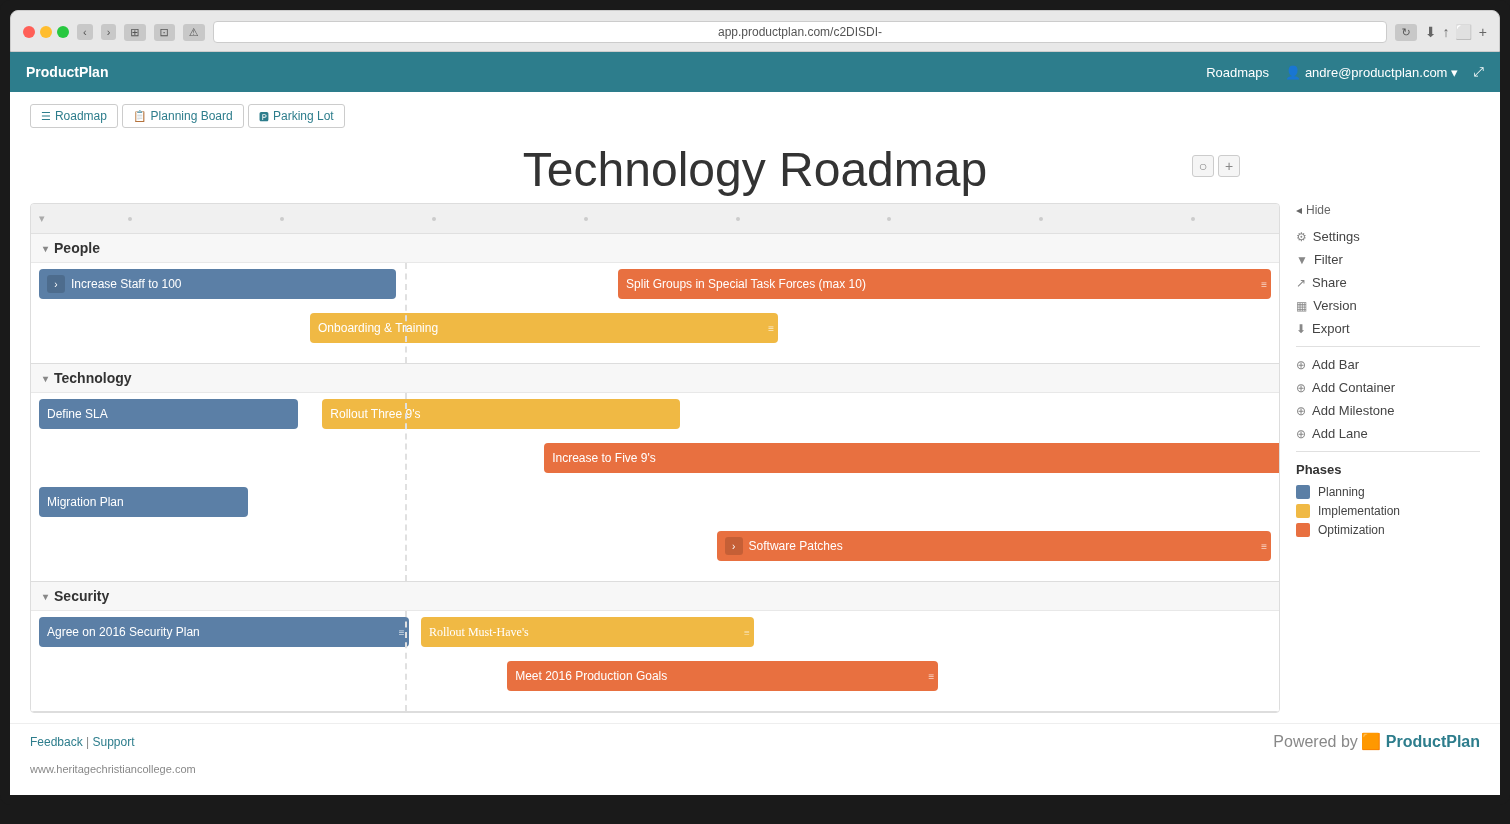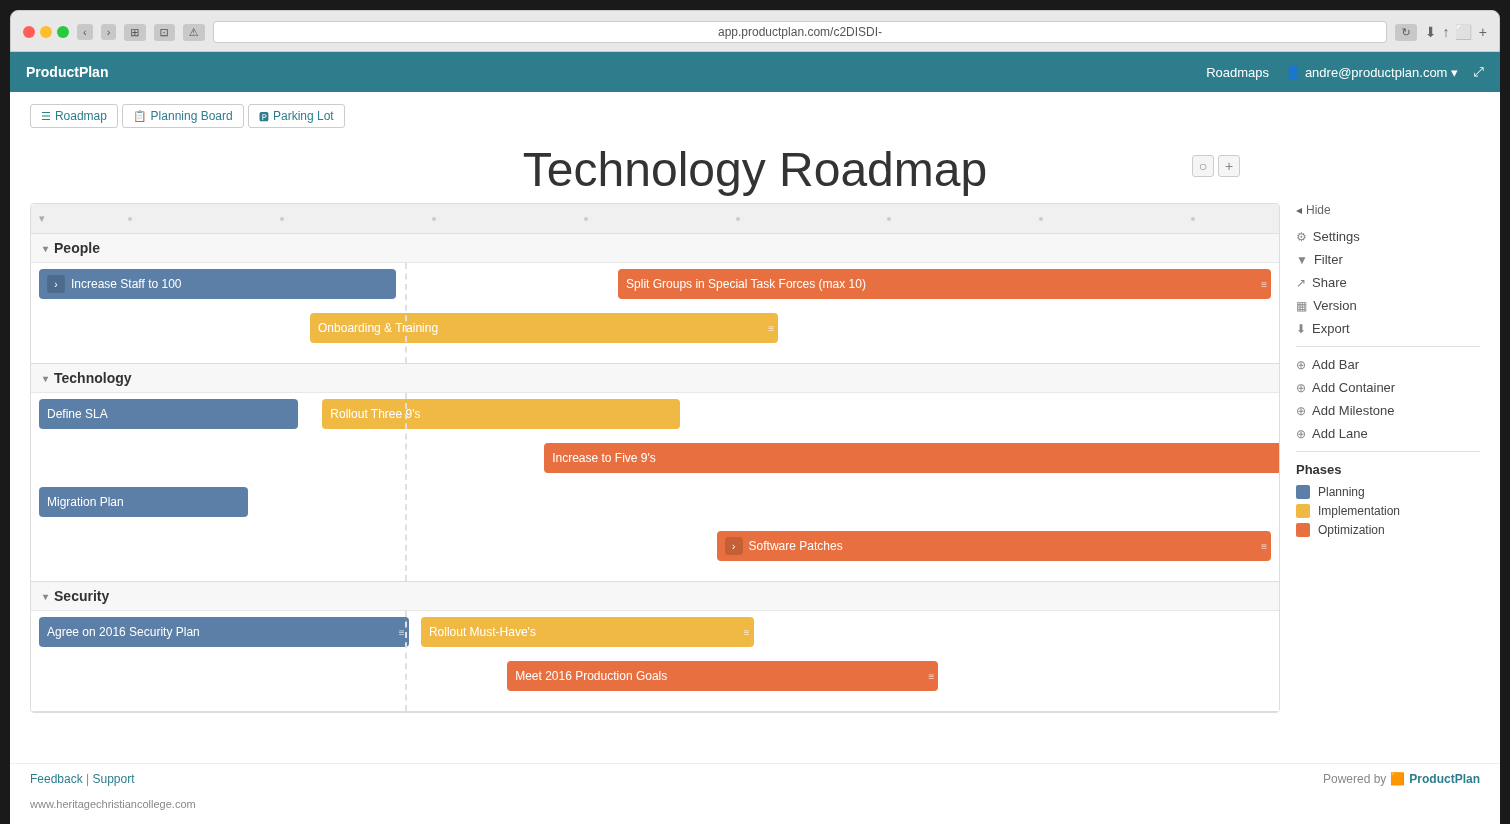--- a/index.html
+++ b/index.html
@@ -180,24 +180,23 @@
     .app-footer {
       text-align: center;
       padding: 10px;
       font-size: 12px;
       color: #888;
       border-top: 1px solid #eee;
       display: flex;
       justify-content: space-between;
       align-items: center;
       padding: 8px 20px;
-      margin-top: 40px;
     }
     .footer-links a { color: #2d7d8c; text-decoration: none; font-size: 12px; }
-    .footer-powered { font-size: 12px; color: #888; display: flex; align-items: center; gap: 4px; }
+    .footer-powered { font-size: 16px; color: #888; display: flex; align-items: center; gap: 4px; }
     .footer-logo { font-weight: bold; color: #2d7d8c; }
 
     .watermark { color: #888; font-size: 11px; padding: 4px 20px 20px; }
   </style>
 </head>
 <body>
 
 <div style="background: #1a1a1a; padding: 10px; border-radius: 10px;">
 
 <div class="browser-chrome">
@@ -351,21 +350,21 @@
             <span>Security</span>
           </div>
           <div class="container-rows" style="position: relative;">
             <div class="dashed-line" style="left: 30%;"></div>
 
             <div class="lane-row">
               <div class="bar bar-planning" style="left: 0%; width: 30%;">
                 Agree on 2016 Security Plan
                 <span class="bar-menu">≡</span>
               </div>
-              <div class="bar bar-implementation" style="left: 31%; width: 27%;">
+              <div class="bar bar-implementation" style="left: 31%; width: 27%; font-family: Liberation Serif, serif;">
                 Rollout Must-Have's
                 <span class="bar-menu">≡</span>
               </div>
             </div>
 
             <div class="lane-row">
               <div class="bar bar-optimization" style="left: 38%; width: 35%;">
                 Meet 2016 Production Goals
                 <span class="bar-menu">≡</span>
               </div>

